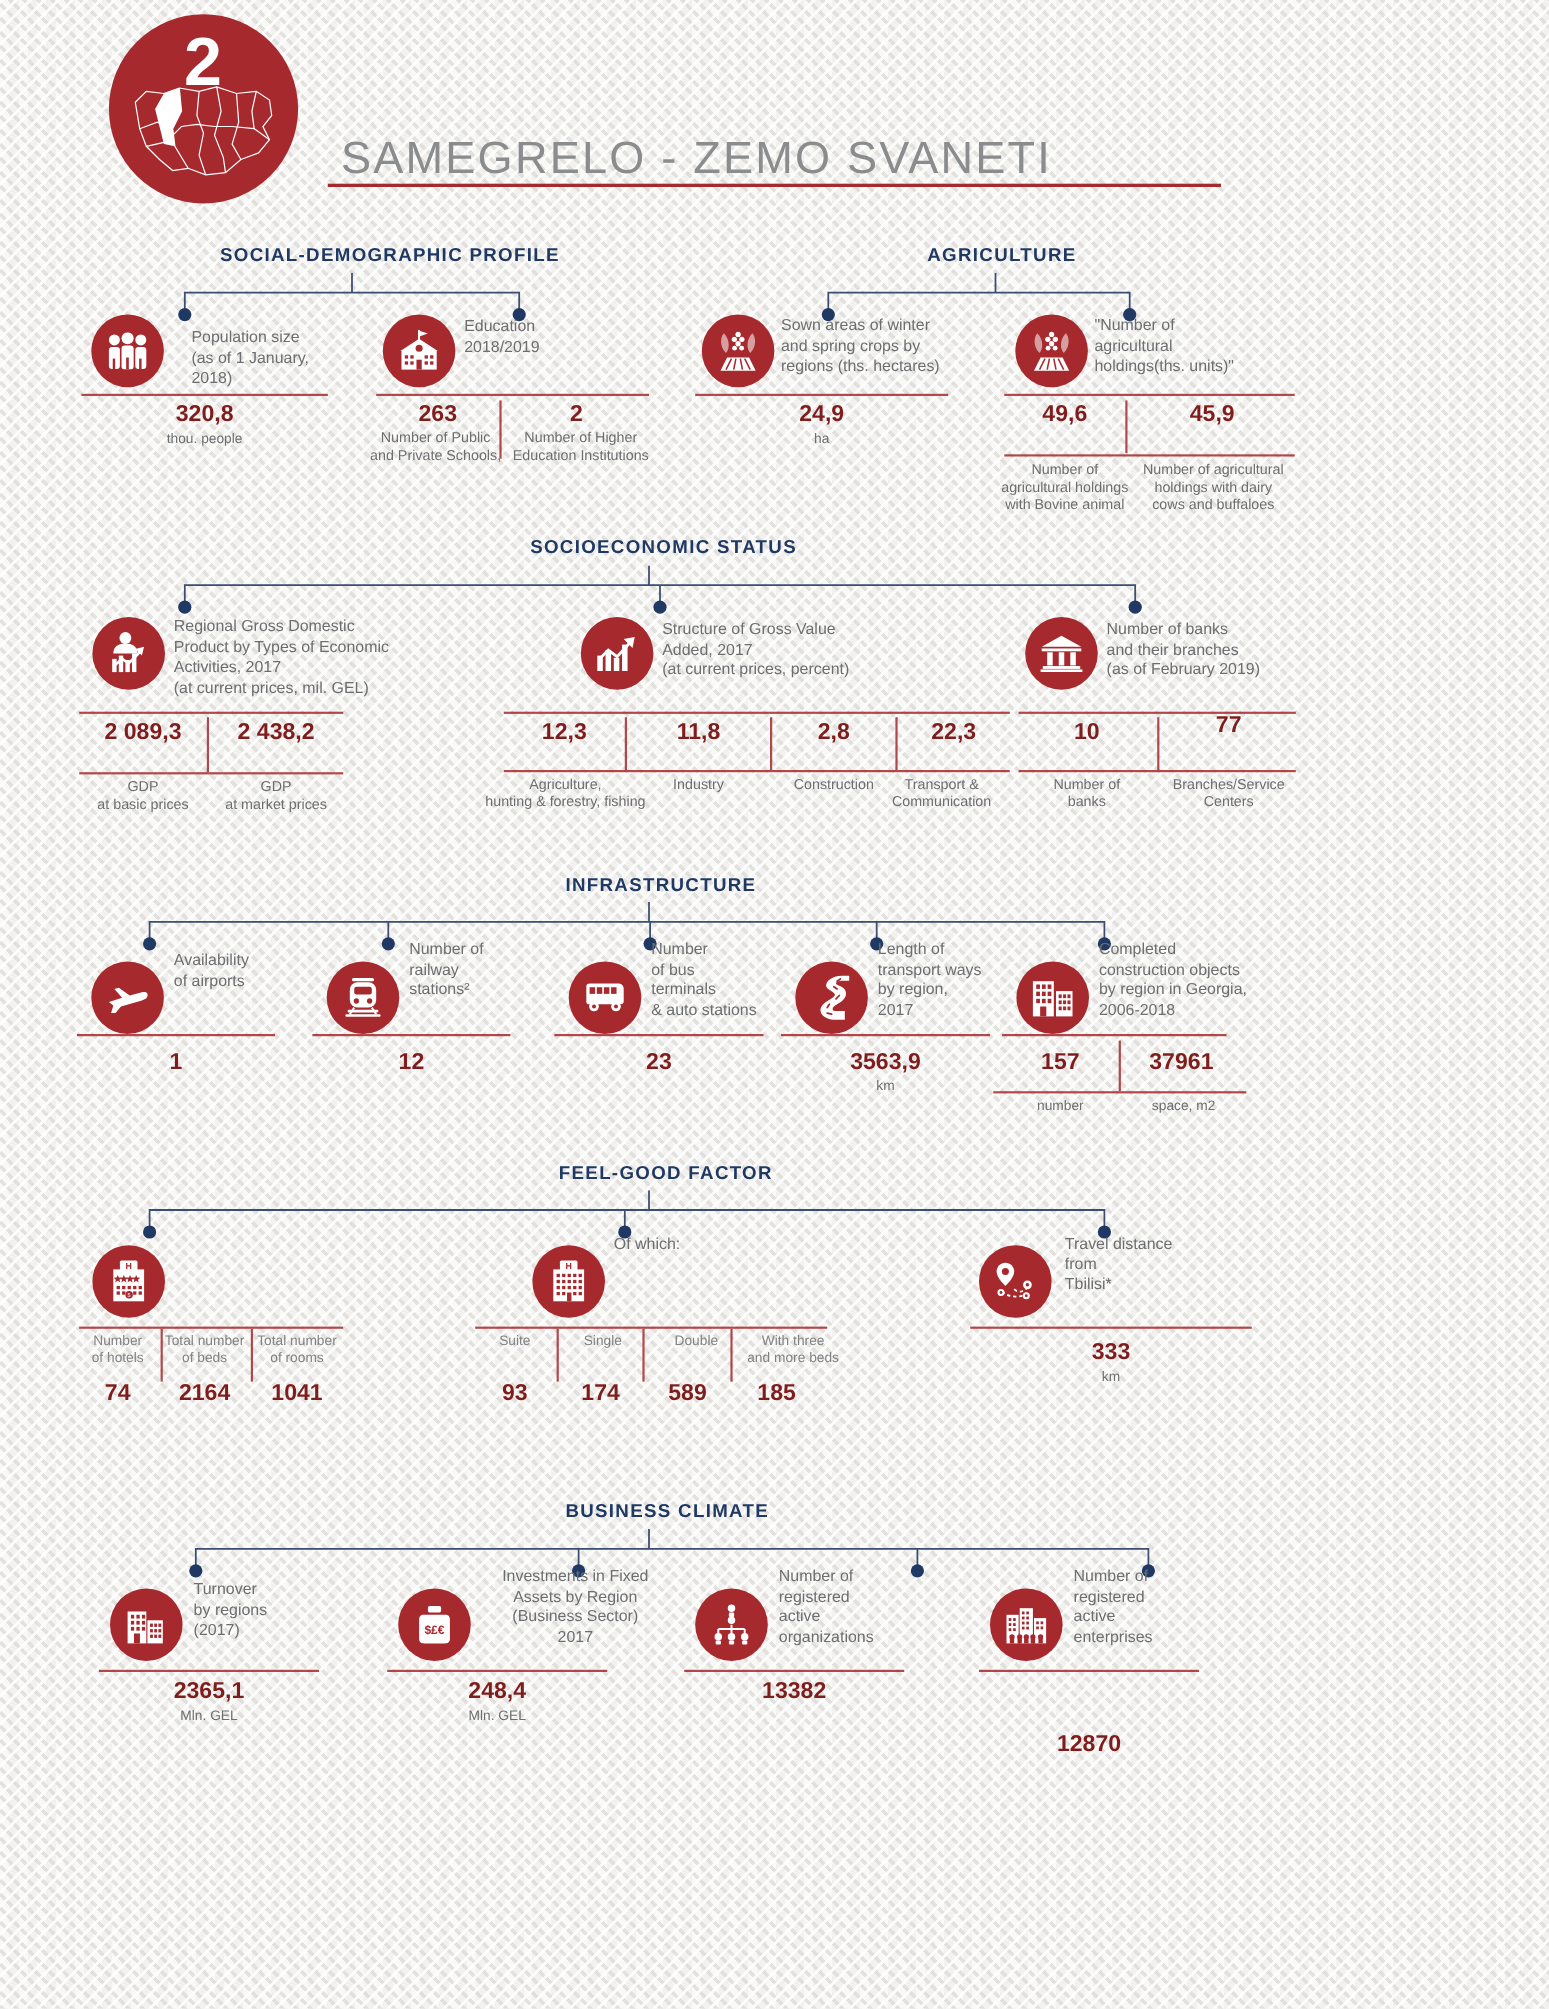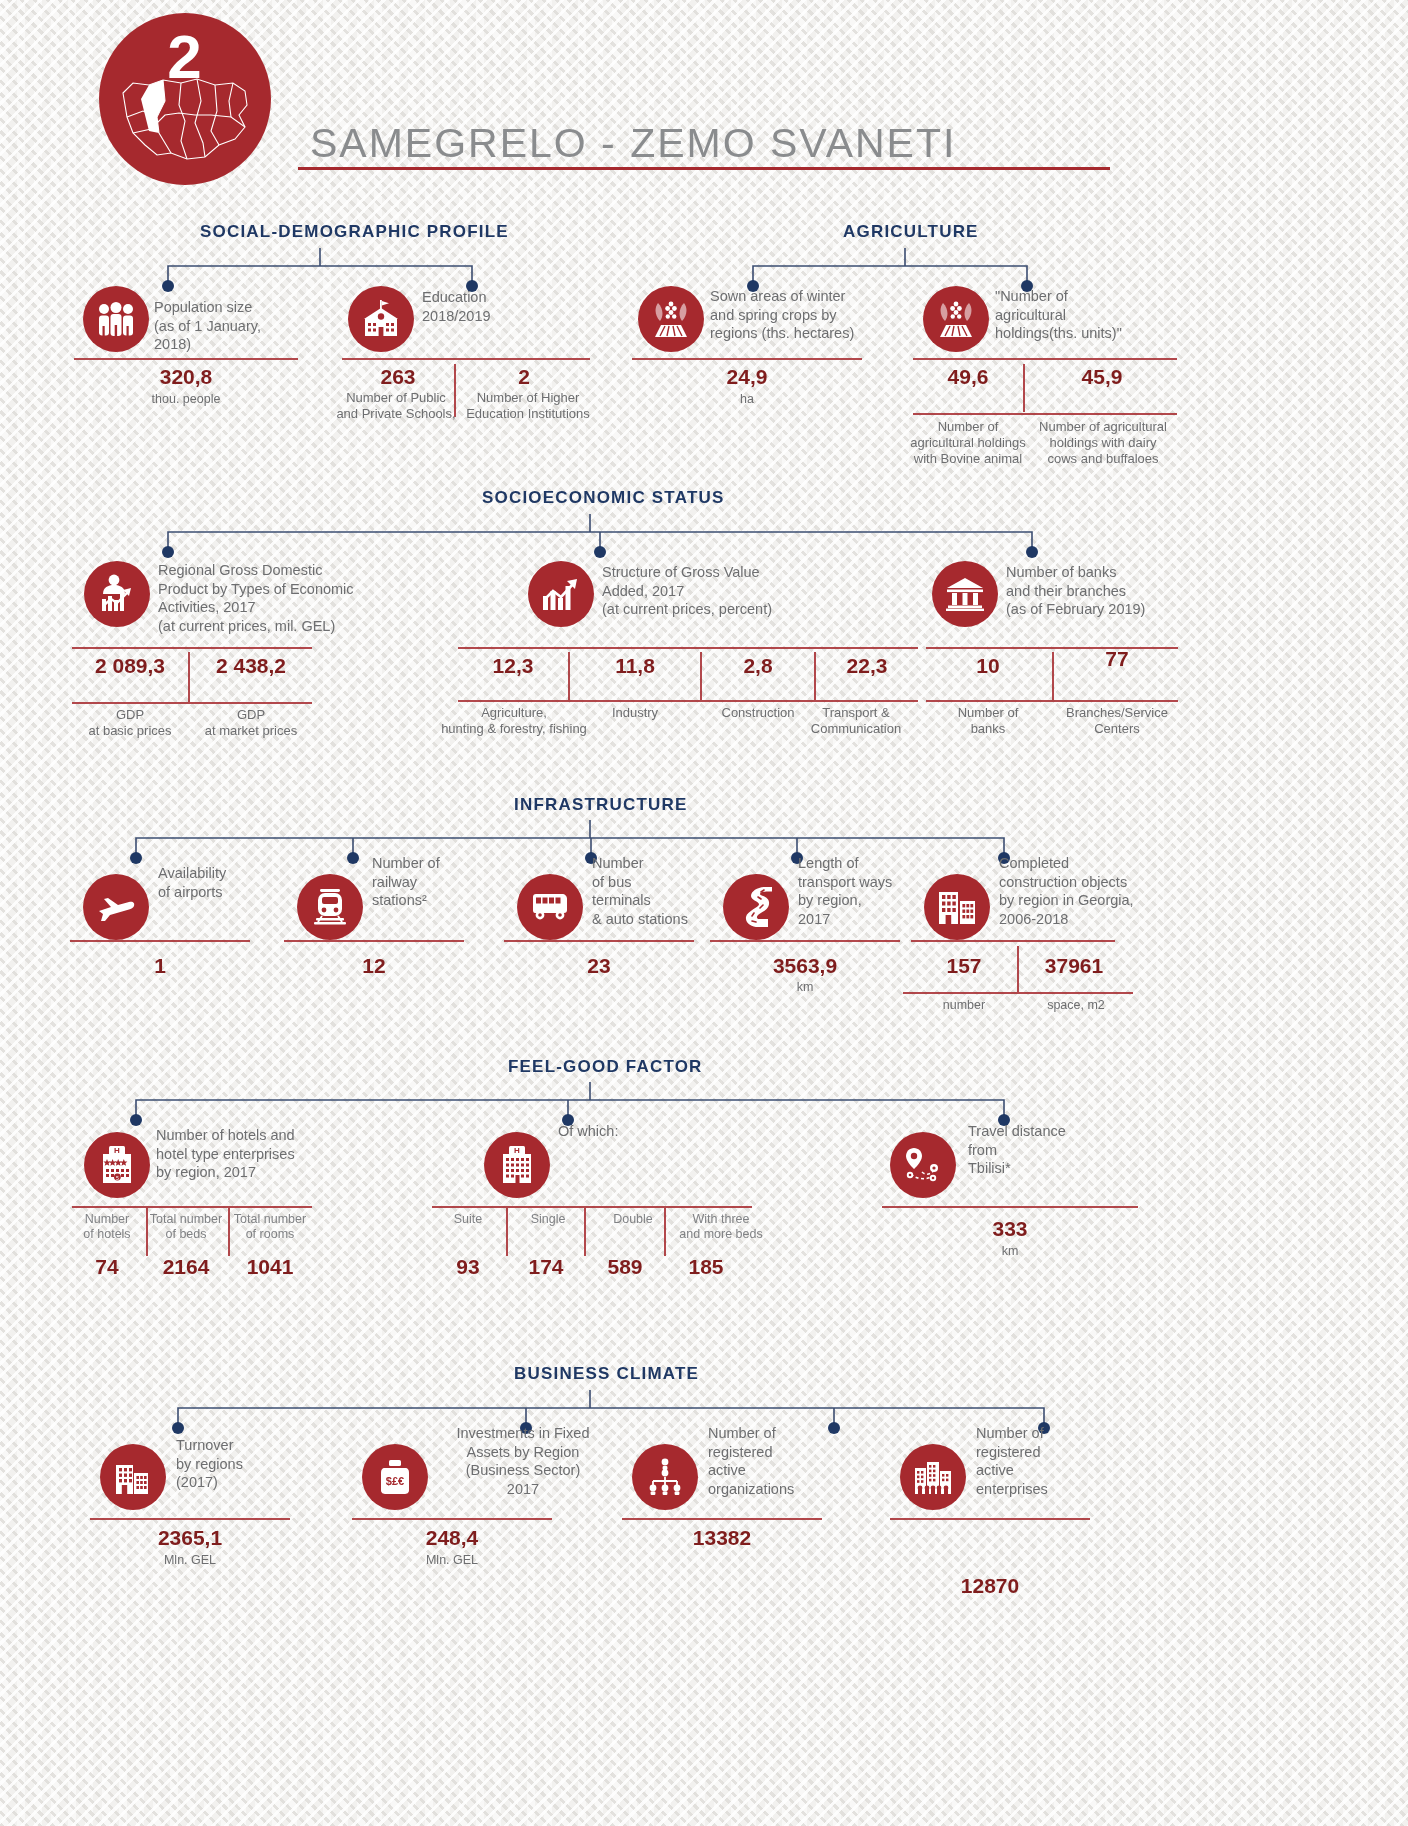--- a/index.html
+++ b/index.html
@@ -106,21 +106,21 @@
           <circle cx="32" cy="7" r="5"></circle>
       <rect x="3" y="13.5" width="10" height="20" rx="3"></rect>
           <rect x="14.5" y="12" width="11" height="22" rx="3"></rect>
           <rect x="27" y="13.5" width="10" height="20" rx="3"></rect>
       <rect x="6.5" y="24" width="2.2" height="10" fill="#a6292e"></rect>
           <rect x="18.7" y="23" width="2.4" height="11" fill="#a6292e"></rect>
           <rect x="30.5" y="24" width="2.2" height="10" fill="#a6292e"></rect>
     </g>
       </svg>
   </div>
-  <div class="cap" style="left:84px;top:18px;width:170px;white-space:pre-line;">Population size
+  <div class="cap" style="left:104px;top:18px;width:170px;white-space:pre-line;">Population size
 (as of 1 January,
 2018)</div>
   <div class="rule" style="left:4px;top:78px;width:224px;"></div>
   <div class="val" style="left:4px;top:85px;width:224px;">320,8</div>
   <div class="unit" style="left:4px;top:112px;width:224px;">thou. people</div>
 </div>
 
 <div class="card" style="left:340px;top:280px;width:270px;height:140px;">
   <div class="circle" style="left:8px;top:6px;width:66px;height:66px;">
     <svg width="42" height="38" viewBox="0 0 42 38">
@@ -505,23 +505,20 @@
         <rect x="9" y="29" width="3" height="3"></rect>
             <rect x="14" y="29" width="3" height="3"></rect>
             <rect x="24" y="29" width="3" height="3"></rect>
             <rect x="29" y="29" width="3" height="3"></rect>
         <circle cx="20.4" cy="32" r="3.4"></circle>
       </g>
       <text x="20.4" y="34.5" font-size="5" fill="#fff" text-anchor="middle" font-family="Liberation Sans, sans-serif">5</text>
     </g>
       </svg>
   </div>
-  <div class="cap" style="left:80px;top:4px;width:200px;white-space:pre-line;">Number of hotels and
-hotel type enterprises
-by region, 2017</div>
   <div class="rule" style="left:-4px;top:84px;width:240px;"></div>
   <div class="subtop" style="left:-6px;top:90px;width:74px;white-space:pre-line;">Number
 of hotels</div>
   <div class="subtop" style="left:68px;top:90px;width:84px;white-space:pre-line;">Total number
 of beds</div>
   <div class="subtop" style="left:150px;top:90px;width:88px;white-space:pre-line;">Total number
 of rooms</div>
   <div class="vrule" style="left:70px;top:86px;height:48px;"></div>
   <div class="vrule" style="left:152px;top:86px;height:48px;"></div>
   <div class="val" style="left:-6px;top:133px;width:74px;">74</div>

